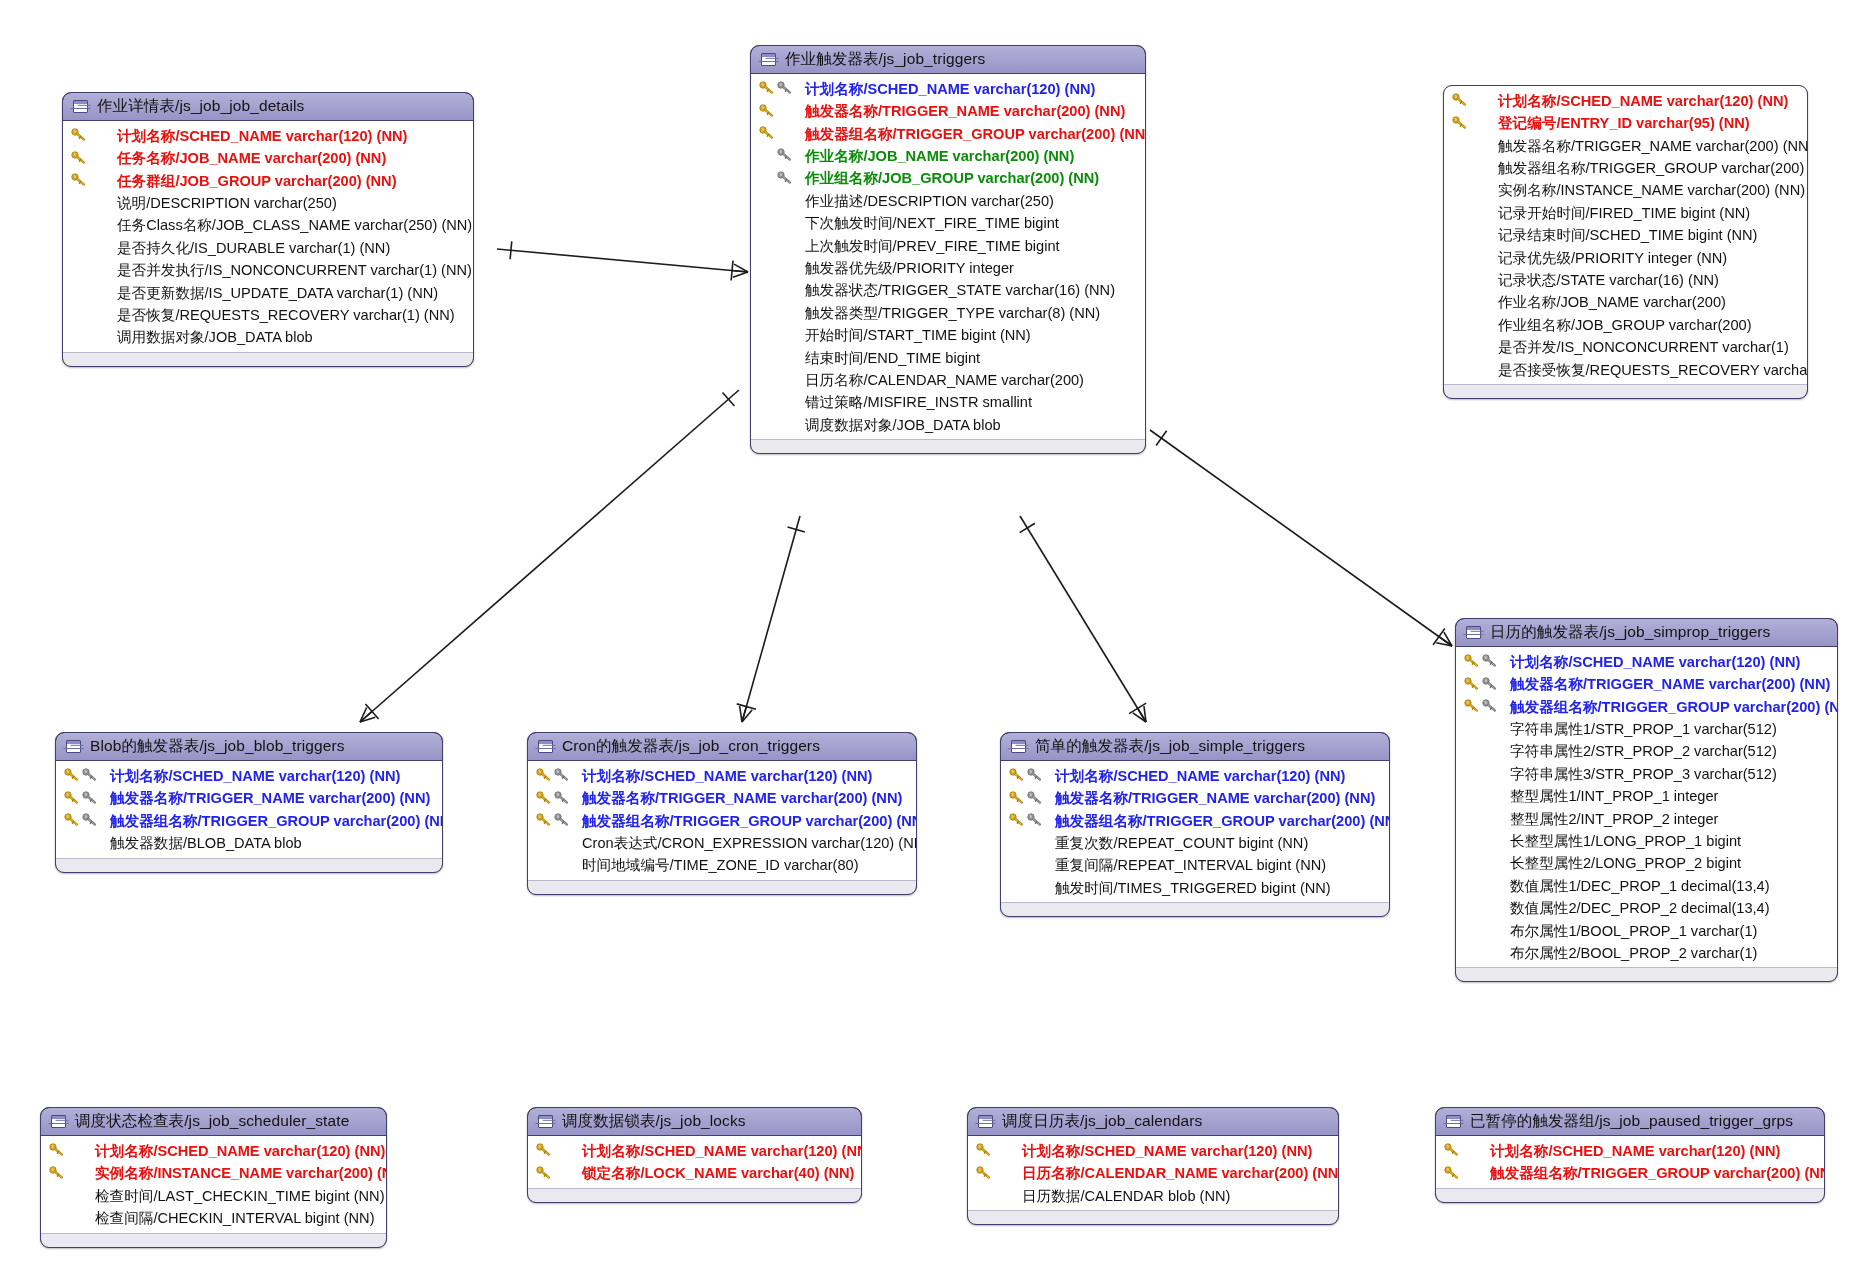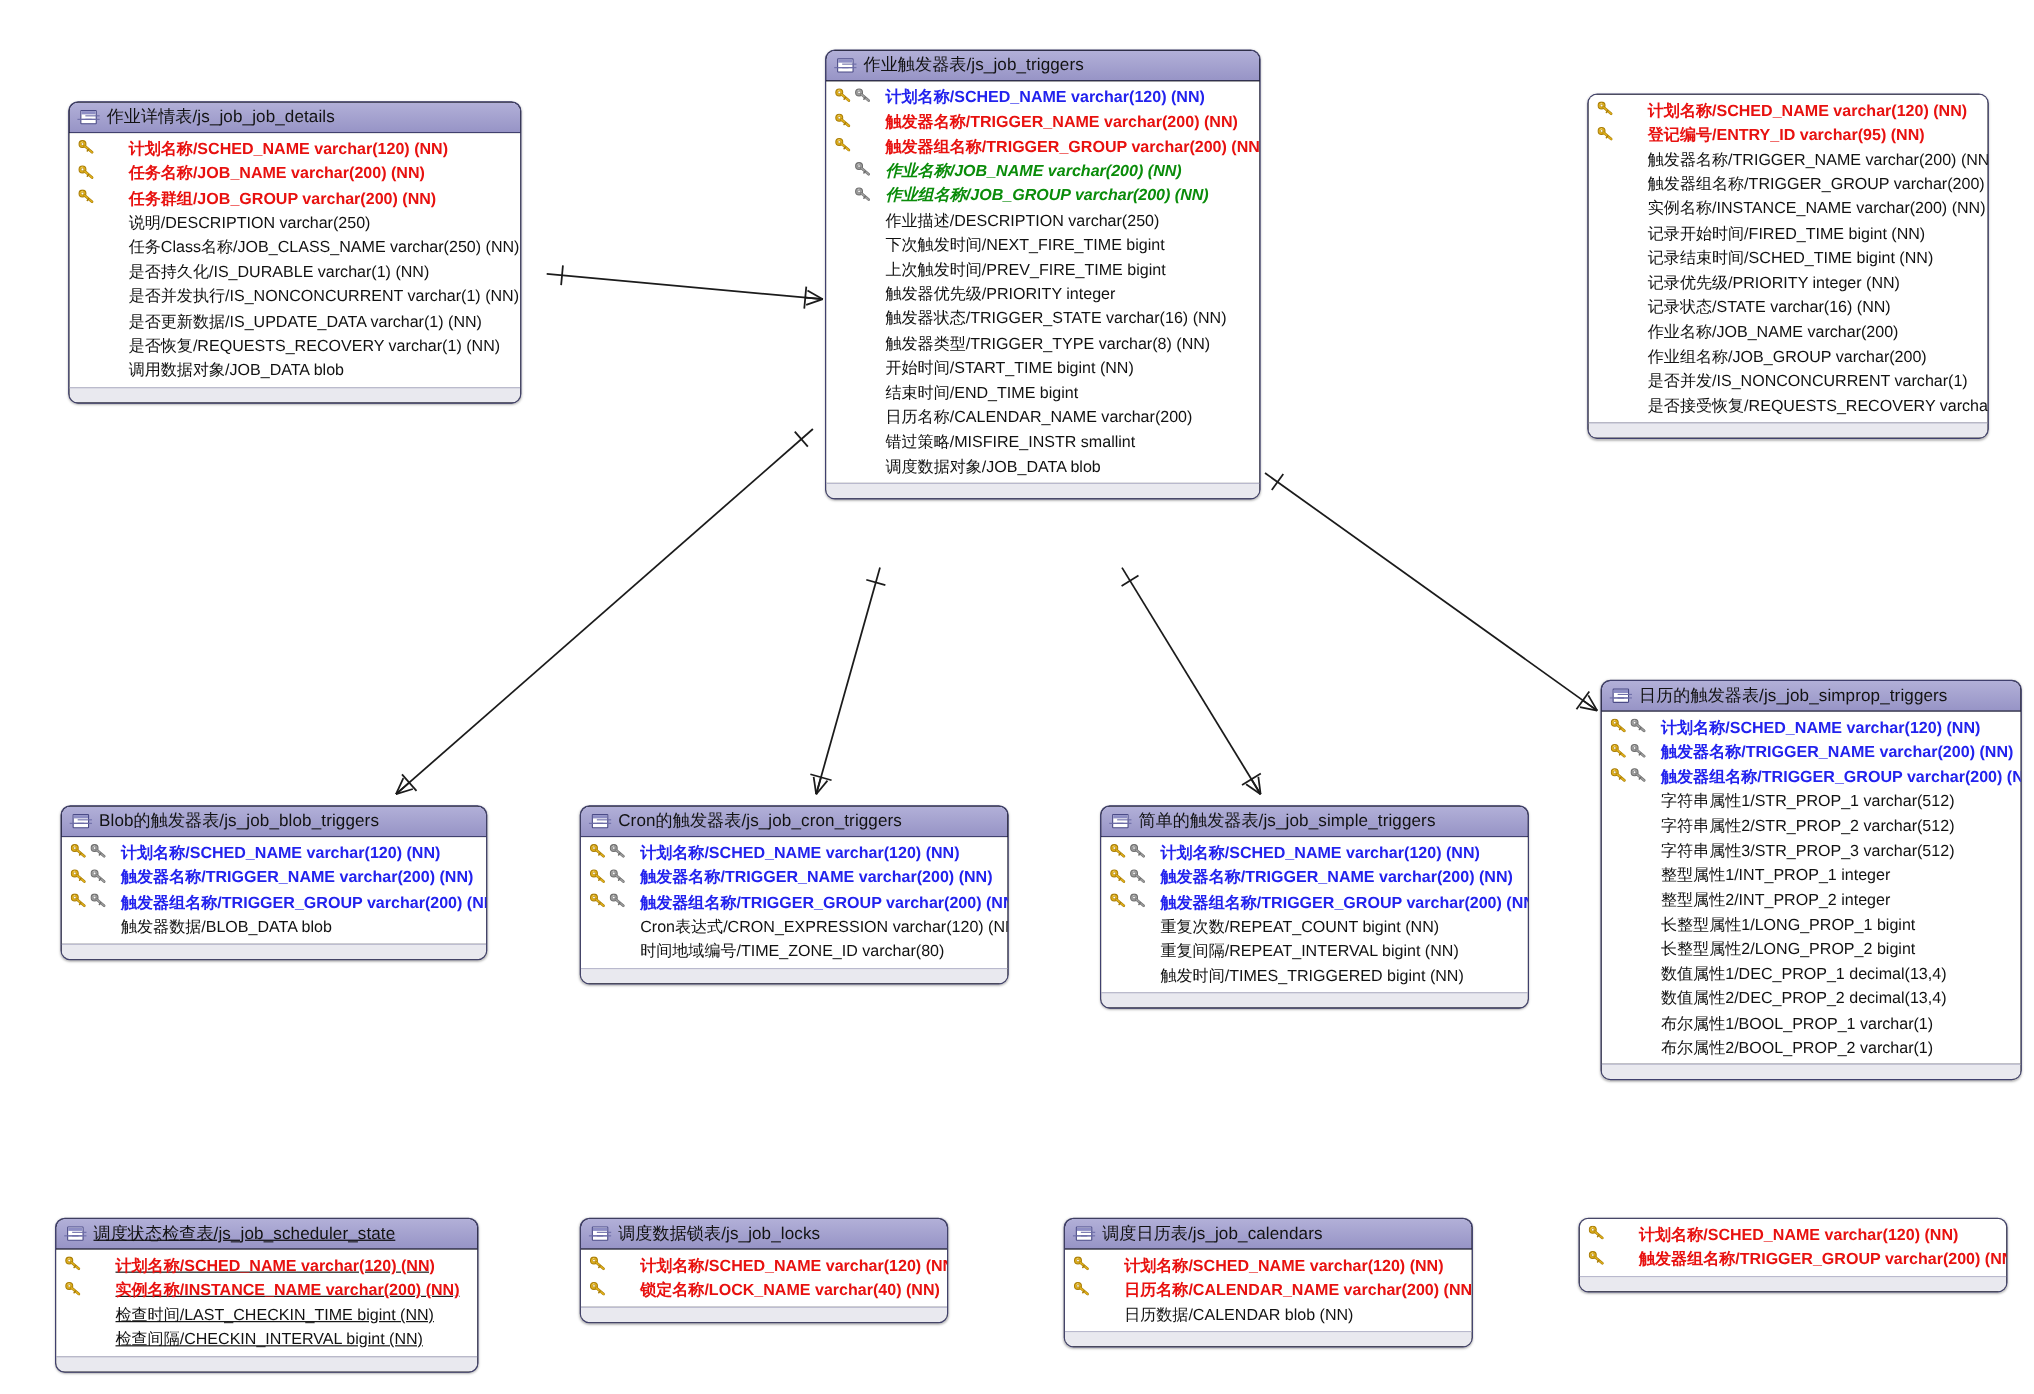--- a/index.html
+++ b/index.html
@@ -18,21 +18,21 @@
              border-top-left-radius:8px;border-top-right-radius:8px;}
   .tb-title{font-size:15.5px;color:#121212;white-space:nowrap;letter-spacing:.1px;}
   .tb-body{padding:4px 0 3px 0;background:#fff;}
   .tb-footer{height:13px;background:#e9e9ef;border-top:1px solid #b9b9cd;}
 
   .row{display:flex;align-items:center;height:22.4px;padding:0 8px;white-space:nowrap;}
   .keys{width:46px;min-width:46px;display:flex;align-items:center;gap:3px;}
   .field{font-size:14.6px;line-height:1;}
   .c-red{color:#e8110f;font-weight:bold;}
   .c-blue{color:#2222ee;font-weight:bold;}
-  .c-green{color:#0a8c0a;font-weight:bold;font-style:italic;}
+  .c-green{color:#0a8c0a;font-weight:bold;}
   .c-black{color:#111111;font-weight:normal;}
 
   
   .tbl-icon{width:15px;height:13px;border:1.4px solid #4a4a86;border-radius:1px;
             background:#ffffff;position:relative;box-sizing:border-box;flex:0 0 auto;}
   .tbl-icon::before{content:"";position:absolute;left:0;right:0;top:0;height:3.2px;
                     background:#8d8dc4;}
   .tbl-icon::after{content:"";position:absolute;left:0;right:0;top:6.6px;height:1.2px;
                    background:#6d6da8;box-shadow:3.6px -3.2px 0 0 #6d6da8,
                                                  3.6px 0 0 0 #6d6da8,
@@ -818,21 +818,21 @@
           <div class="row">
             <span class="keys">
               <span class="key-spacer"></span>
             </span>
             <span class="field c-black">触发时间/TIMES_TRIGGERED bigint (NN)</span>
           </div>
         </div>
     <div class="tb-footer"></div>
   </div>
 
-  <div class="table-box" style="left: 50px; top: 1107px; width: 385px; text-decoration: underline;">
+  <div class="table-box" style="left: 40px; top: 1107px; width: 347px;">
     <div class="tb-header">
       <span class="tbl-icon"></span>
       <span class="tb-title">调度状态检查表/js_job_scheduler_state</span>
     </div>
     <div class="tb-body">
           <div class="row">
             <span class="keys">
               <span><svg class="key-icon" viewBox="0 0 16 14" xmlns="http://www.w3.org/2000/svg">
                   <circle cx="4.2" cy="4.3" r="3.4" fill="#e0b01b" stroke="#a97d07" stroke-width="1"></circle>
                   <circle cx="4.2" cy="4.3" r="1.25" fill="#ffffff" stroke="#a97d07" stroke-width="0.6"></circle>
@@ -945,20 +945,24 @@
             <span class="keys">
               <span class="key-spacer"></span>
             </span>
             <span class="field c-black">日历数据/CALENDAR blob (NN)</span>
           </div>
         </div>
     <div class="tb-footer"></div>
   </div>
 
   <div class="table-box" style="left: 1435px; top: 1107px; width: 390px;">
+    <div class="tb-header">
+      <span class="tbl-icon"></span>
+      <span class="tb-title">已暂停的触发器组/js_job_paused_trigger_grps</span>
+    </div>
     <div class="tb-body">
           <div class="row">
             <span class="keys">
               <span><svg class="key-icon" viewBox="0 0 16 14" xmlns="http://www.w3.org/2000/svg">
                   <circle cx="4.2" cy="4.3" r="3.4" fill="#e0b01b" stroke="#a97d07" stroke-width="1"></circle>
                   <circle cx="4.2" cy="4.3" r="1.25" fill="#ffffff" stroke="#a97d07" stroke-width="0.6"></circle>
                   <path d="M6.4 6.2 L13.6 12.3" stroke="#a97d07" stroke-width="2.6" stroke-linecap="round"></path>
                   <path d="M6.4 6.2 L13.6 12.3" stroke="#e0b01b" stroke-width="1.5" stroke-linecap="round"></path>
                   <path d="M10.2 9.4 L8.9 11.0" stroke="#a97d07" stroke-width="1.5" stroke-linecap="round"></path>
                   <path d="M2.9 3.1 a1.6 1.6 0 0 1 1.6 -1.1" stroke="#f6e08a" stroke-width="0.8" fill="none"></path>

